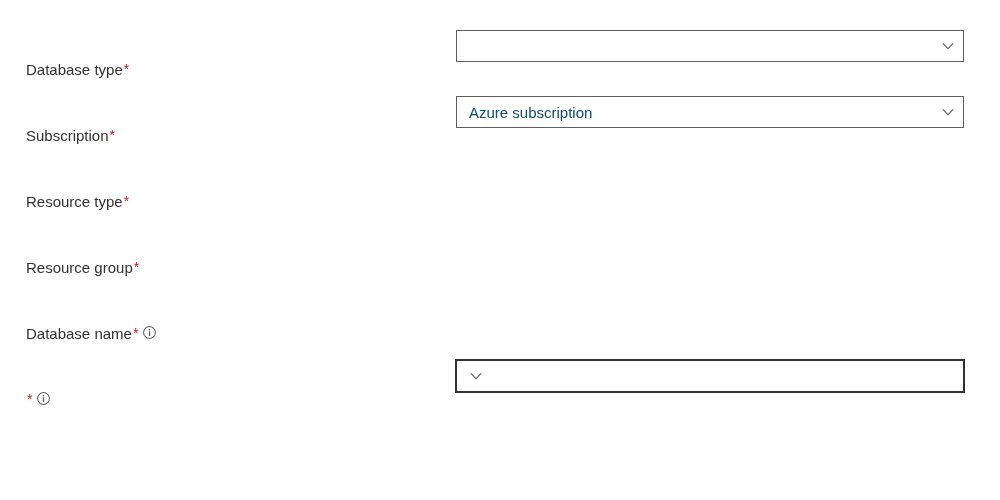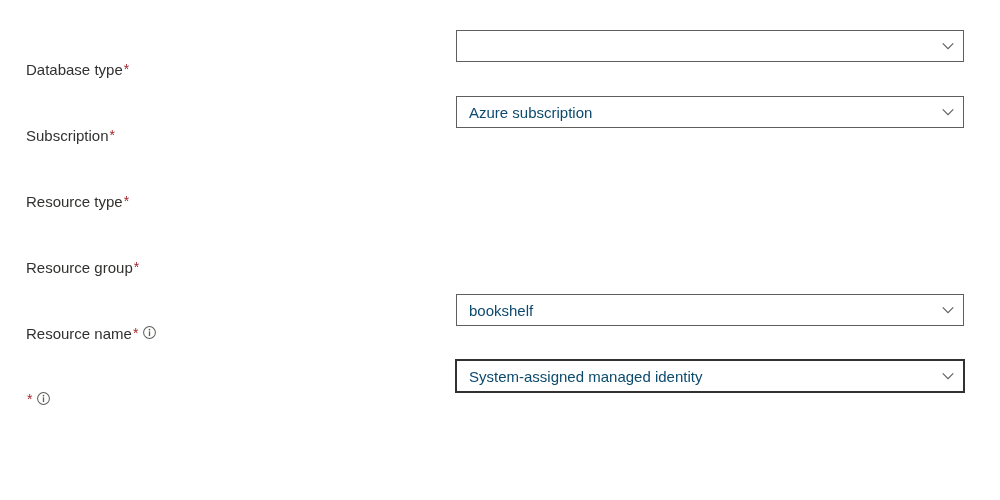--- a/index.html
+++ b/index.html
@@ -100,52 +100,43 @@
 
 <div class="form-row">
   <div class="label-col">
     <span>Resource group</span>
     <span class="required-asterisk">*</span>
   </div>
 </div>
 
 <div class="form-row">
   <div class="label-col">
-    <span>Resource name</span>
+    <span>Database name</span>
     <span class="required-asterisk">*</span>
     <span class="info-icon">
       <svg viewBox="0 0 16 16" fill="none">
           <circle cx="8" cy="8" r="6.3" stroke="currentColor" stroke-width="1.1"></circle>
           <circle cx="8" cy="5" r="0.9" fill="currentColor"></circle>
           <rect x="7.3" y="6.8" width="1.4" height="5" fill="currentColor"></rect>
-        </svg>
-    </span>
-  </div>
-  <div class="select-box">
-    <span>bookshelf</span>
-    <span class="chevron">
-      <svg viewBox="0 0 16 16" fill="none">
-          <path d="M2 5l6 6 6-6" stroke="currentColor" stroke-width="1.3"></path>
         </svg>
     </span>
   </div>
 </div>
 
 <div class="form-row">
   <div class="label-col">
     <span class="required-asterisk">*</span>
     <span class="info-icon">
       <svg viewBox="0 0 16 16" fill="none">
           <circle cx="8" cy="8" r="6.3" stroke="currentColor" stroke-width="1.1"></circle>
           <circle cx="8" cy="5" r="0.9" fill="currentColor"></circle>
           <rect x="7.3" y="6.8" width="1.4" height="5" fill="currentColor"></rect>
         </svg>
     </span>
   </div>
   <div class="select-box focused">
-    <span>System-assigned managed identity</span>
     <span class="chevron">
       <svg viewBox="0 0 16 16" fill="none">
           <path d="M2 5l6 6 6-6" stroke="currentColor" stroke-width="1.3"></path>
         </svg>
     </span>
   </div>
 </div>
 
 </body></html>

